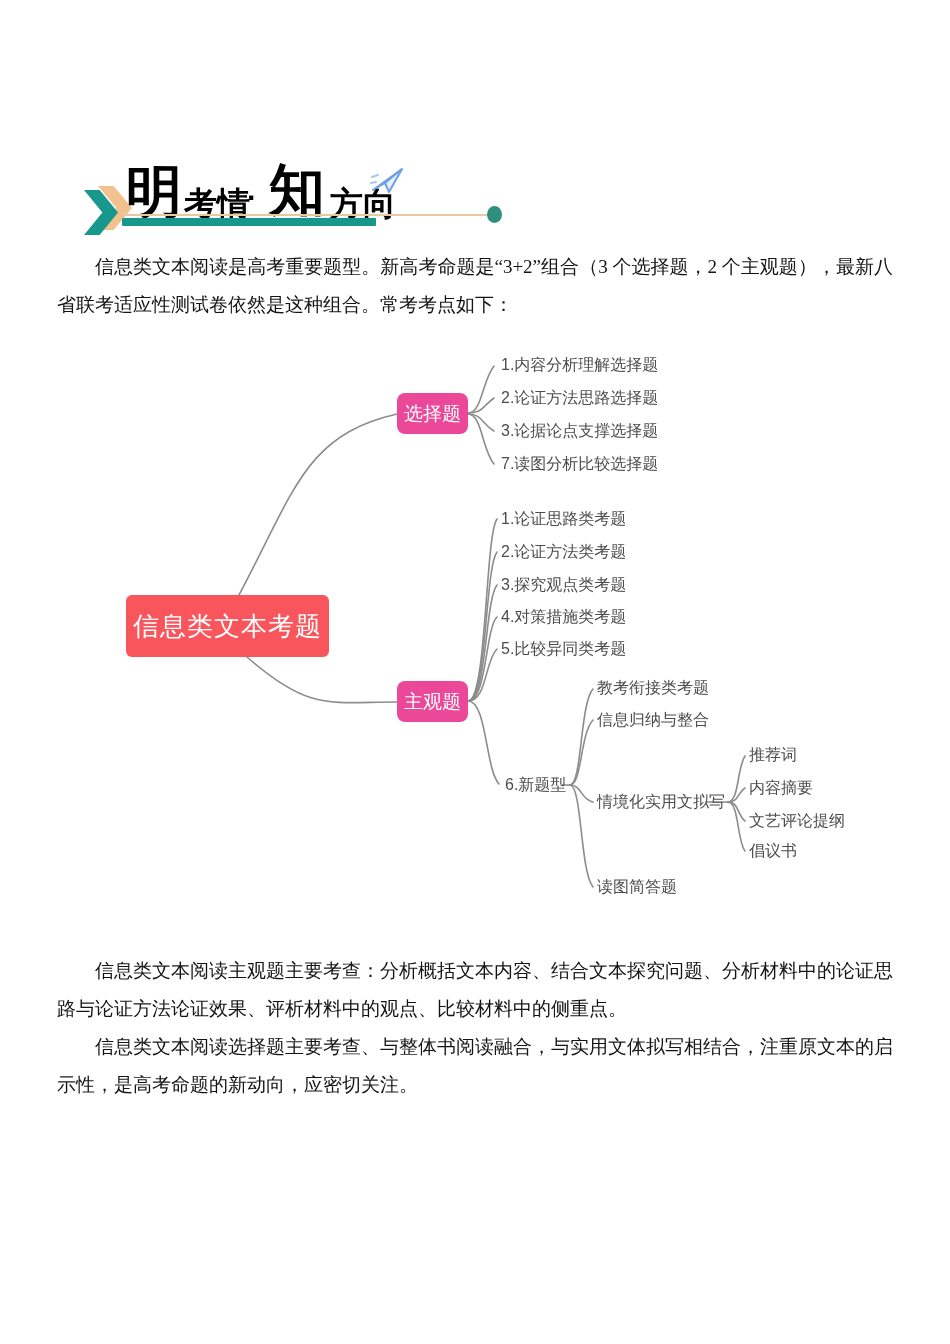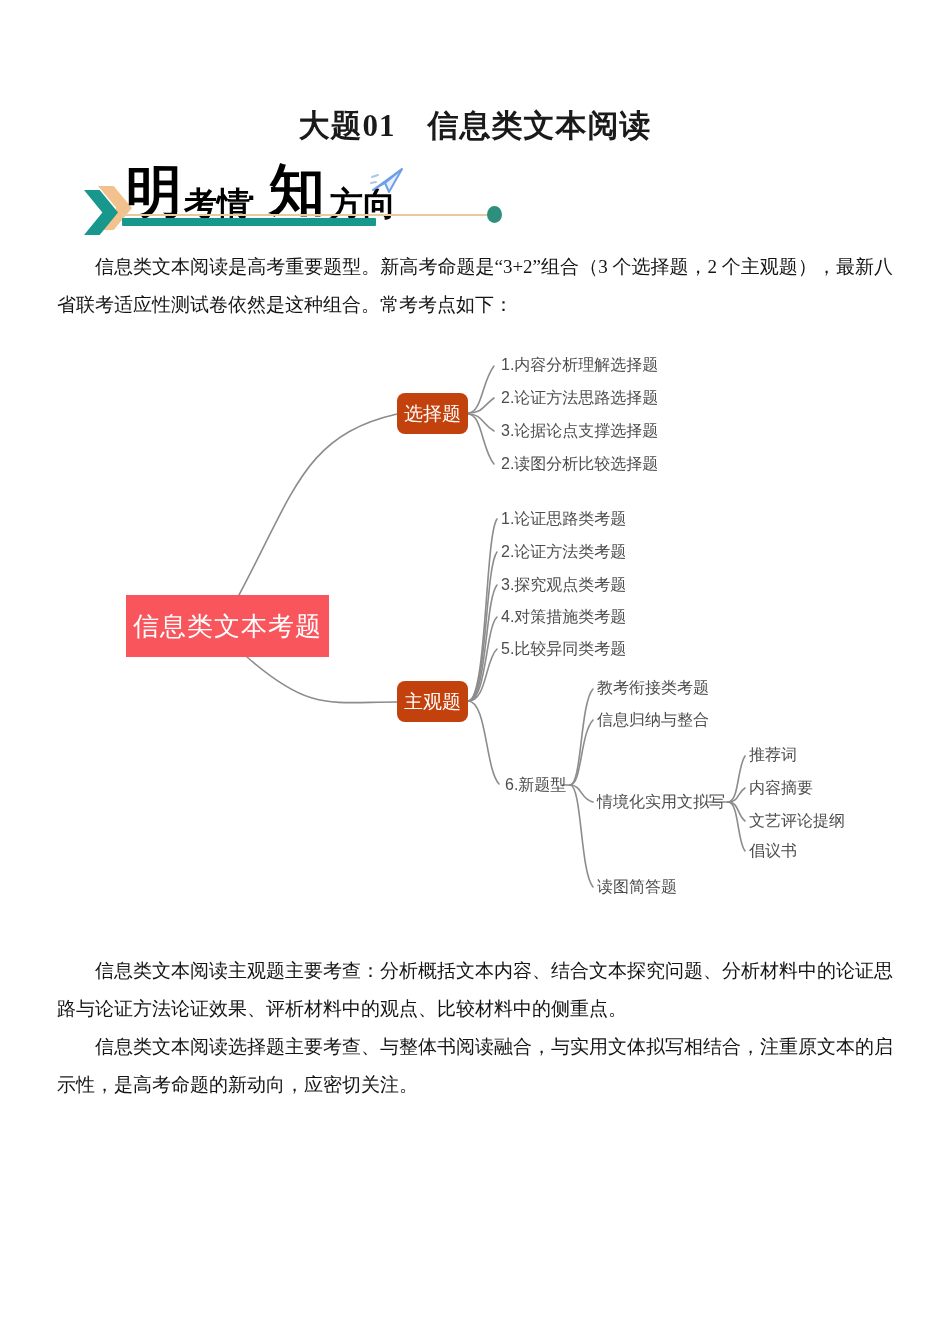--- a/index.html
+++ b/index.html
@@ -35,33 +35,32 @@
     text-align:justify;color:#141414;}
   .textblock p{margin:0;text-indent:2em;}
   .intro{top:248px;}
   .bodytext{top:952px;}
   
   .mindmap{position:absolute;left:0;top:0;width:950px;height:1344px;pointer-events:none;}
   .links{position:absolute;left:0;top:0;}
   .node{position:absolute;display:flex;align-items:center;justify-content:center;
     color:#ffffff;font-family:"Liberation Sans","DejaVu Sans",sans-serif;}
   .node.root{left:126px;top:595px;width:203px;height:62px;background:#f8565c;
-    border-radius:0;font-size:26px;letter-spacing:1px;}
-  .node.branch{width:71px;height:41px;background:#c2410c;border-radius:8px;font-size:19px;}
+    border-radius:6px;font-size:26px;letter-spacing:1px;}
+  .node.branch{width:71px;height:41px;background:#ec4899;border-radius:8px;font-size:19px;}
   .node.branch.choice{left:397px;top:393px;}
   .node.branch.subjective{left:397px;top:681px;}
   .leaf{position:absolute;font-size:16px;line-height:20px;color:#4d4d4d;white-space:nowrap;
     font-family:"Liberation Sans","DejaVu Sans",sans-serif;}
 </style>
 </head>
 <body>
 
 <div class="page">
 
-  <h1 class="title">大题01　信息类文本阅读</h1>
 
   <div class="banner">
     <div class="chev orange"></div>
     <div class="chev teal"></div>
     <span class="b-big" style="left:126px;top:162px;">明</span>
     <span class="b-small" style="left:184px;top:184px;text-align:center;">考情</span>
     <span class="b-dot" style="left:247px;top:181px;">·</span>
     <span class="b-big" style="left:269px;top:160px;">知</span>
     <span class="b-small" style="left:330px;top:184px;">方向</span>
     <svg class="plane" viewBox="0 0 36 32">
@@ -111,21 +110,21 @@
       </g>
     </svg>
 
     <div class="node root">信息类文本考题</div>
     <div class="node branch choice">选择题</div>
     <div class="node branch subjective">主观题</div>
 
     <span class="leaf" style="left:501px;top:355px;">1.内容分析理解选择题</span>
     <span class="leaf" style="left:501px;top:388px;">2.论证方法思路选择题</span>
     <span class="leaf" style="left:501px;top:421px;">3.论据论点支撑选择题</span>
-    <span class="leaf" style="left:501px;top:454px;">2.读图分析比较选择题</span>
+    <span class="leaf" style="left:501px;top:454px;">7.读图分析比较选择题</span>
 
     <span class="leaf" style="left:501px;top:509px;">1.论证思路类考题</span>
     <span class="leaf" style="left:501px;top:542px;">2.论证方法类考题</span>
     <span class="leaf" style="left:501px;top:575px;">3.探究观点类考题</span>
     <span class="leaf" style="left:501px;top:607px;">4.对策措施类考题</span>
     <span class="leaf" style="left:501px;top:639px;">5.比较异同类考题</span>
     <span class="leaf" style="left:505px;top:775px;">6.新题型</span>
 
     <span class="leaf" style="left:597px;top:678px;">教考衔接类考题</span>
     <span class="leaf" style="left:597px;top:710px;">信息归纳与整合</span>

